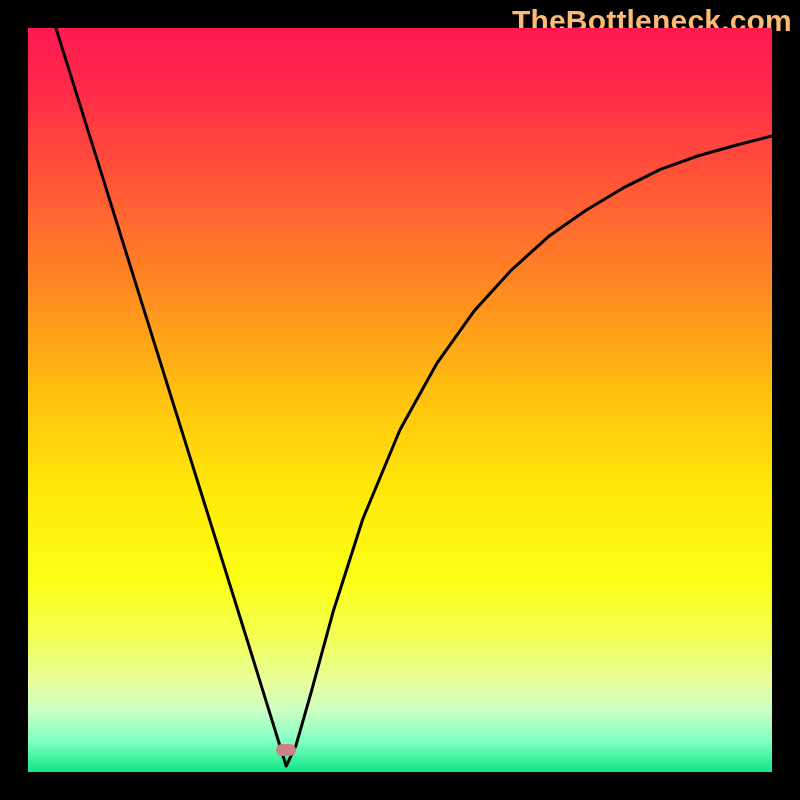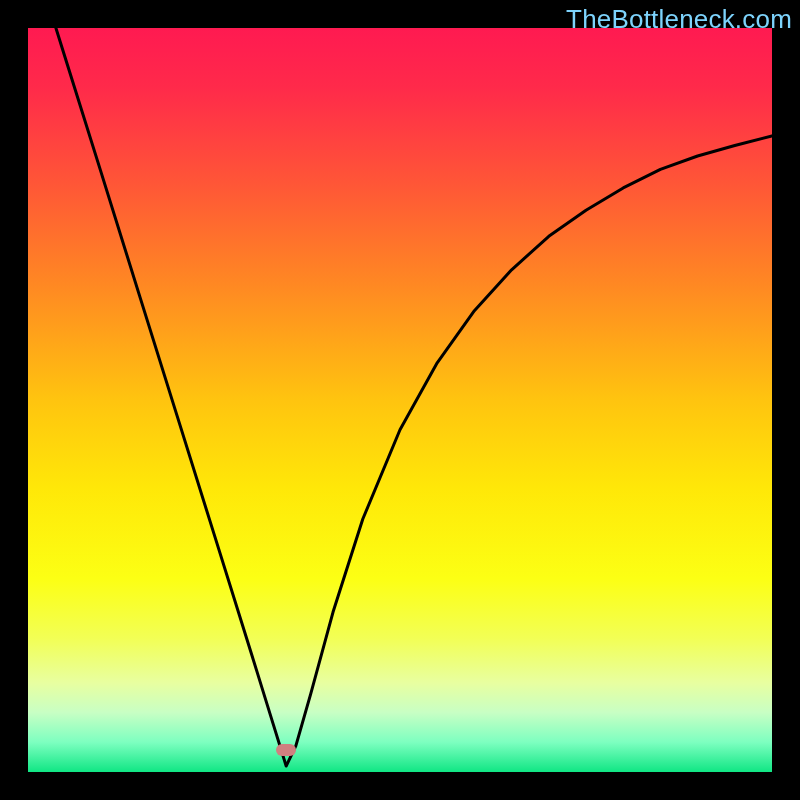--- a/index.html
+++ b/index.html
@@ -21,23 +21,23 @@
     left: 28px;
     top: 28px;
     width: 744px;
     height: 744px;
     overflow: hidden;
   }
   .attribution {
     position: absolute;
     top: 4px;
     right: 8px;
-    color: #7dd3fc;
-    font-size: 26px;
-    font-weight: 400;
+    color: #fdba74;
+    font-size: 30px;
+    font-weight: 700;
     letter-spacing: 0.2px;
   }
   .marker {
     position: absolute;
     width: 20px;
     height: 12px;
     background: #cf8080;
     border-radius: 8px;
     transform: translate(-50%, -50%);
   }

